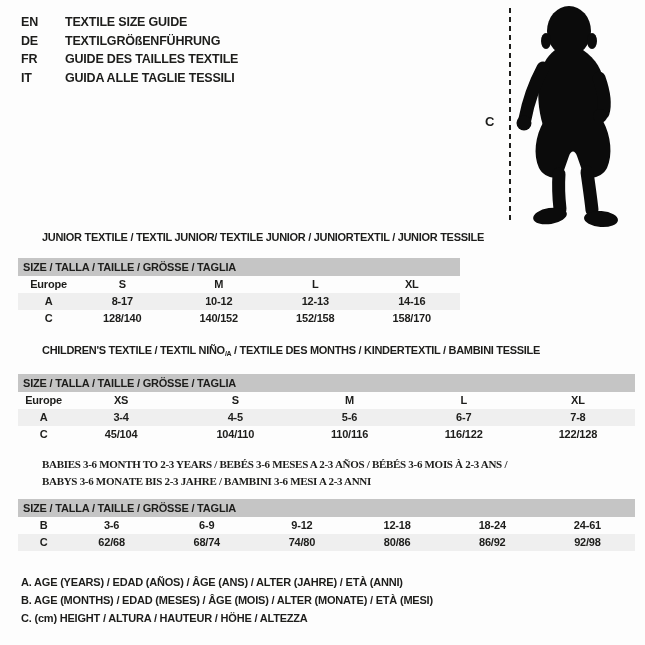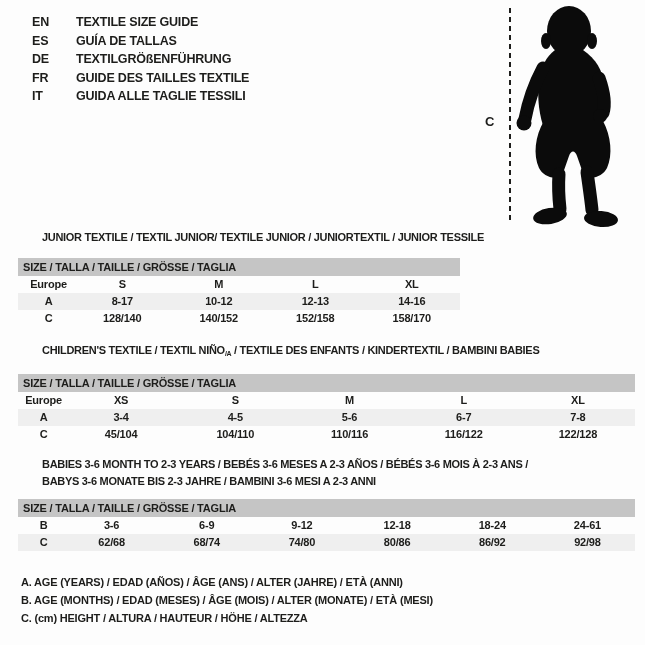--- a/index.html
+++ b/index.html
@@ -7,21 +7,21 @@
     width:645px;height:645px;
     background:#ffffff;
     font-family:"Liberation Sans", sans-serif;
     font-weight:bold;
     color:#1d1d1b;
     -webkit-font-smoothing:antialiased;
   }
   .page{position:relative;width:645px;height:645px;overflow:hidden;background:#fdfdfd;}
 
   
-  .lang-block{position:absolute;left:32px;top:13px;}
+  .lang-block{position:absolute;left:21px;top:13px;}
   .lang-row{display:flex;line-height:18.5px;font-size:12.5px;letter-spacing:-0.2px;}
   .lang-code{width:44px;flex:0 0 44px;}
 
   
   .measure-line{
     position:absolute;left:509px;top:8px;width:2px;height:214px;
     background:repeating-linear-gradient(to bottom,#1d1d1b 0 5px,transparent 5px 9px);
   }
   .measure-label{position:absolute;left:485px;top:114px;font-size:13px;}
   .baby-svg{position:absolute;left:516px;top:4px;}
@@ -39,39 +39,35 @@
   .row .lbl{padding-left:5px;text-align:center;white-space:nowrap;}
   .row .val{text-align:center;}
   .t1 .row{grid-template-columns:56px repeat(4,1fr);}
   .t2 .row{grid-template-columns:46px repeat(5,1fr);}
   .t3 .row{grid-template-columns:46px repeat(6,1fr);}
   .t1{width:442px;top:258px;}
   .t2{width:617px;top:374px;}
   .t3{width:617px;top:499px;}
   #t1-title{top:231px;}
   #t2-title{top:344px;}
-  #t3-title{top:456px;line-height:17px;}
+  #t3-title{top:456px;line-height:17px;font-family:Liberation Serif, serif;}
 
   
   .legend{position:absolute;left:21px;top:573px;}
   .legend-line{font-size:11px;line-height:18px;letter-spacing:-0.2px;white-space:nowrap;}
 </style>
 </head>
 <body>
 
 <div class="page">
 
   <div class="lang-block">
     <div class="lang-row">
       <span class="lang-code">EN</span>
       <span class="lang-label">TEXTILE SIZE GUIDE</span>
-    </div>
-    <div class="lang-row">
-      <span class="lang-code">ES</span>
-      <span class="lang-label">GUÍA DE TALLAS</span>
     </div>
     <div class="lang-row">
       <span class="lang-code">DE</span>
       <span class="lang-label">TEXTILGRÖßENFÜHRUNG</span>
     </div>
     <div class="lang-row">
       <span class="lang-code">FR</span>
       <span class="lang-label">GUIDE DES TAILLES TEXTILE</span>
     </div>
     <div class="lang-row">
@@ -120,21 +116,21 @@
     <div class="row">
       <span class="lbl">C</span>
       <span class="val">128/140</span>
       <span class="val">140/152</span>
       <span class="val">152/158</span>
       <span class="val">158/170</span>
     </div>
   </div>
 
   <div class="tbl-title" id="t2-title">
-    <span>CHILDREN'S TEXTILE / TEXTIL NIÑO</span><span class="subscript">/A</span><span> / TEXTILE DES ENFANTS / KINDERTEXTIL / BAMBINI BABIES</span>
+    <span>CHILDREN'S TEXTILE / TEXTIL NIÑO</span><span class="subscript">/A</span><span> / TEXTILE DES MONTHS / KINDERTEXTIL / BAMBINI TESSILE</span>
   </div>
   <div class="tbl t2">
     <div class="size-bar">SIZE / TALLA / TAILLE / GRÖSSE / TAGLIA</div>
     <div class="row">
       <span class="lbl">Europe</span>
       <span class="val">XS</span>
       <span class="val">S</span>
       <span class="val">M</span>
       <span class="val">L</span>
       <span class="val">XL</span>

